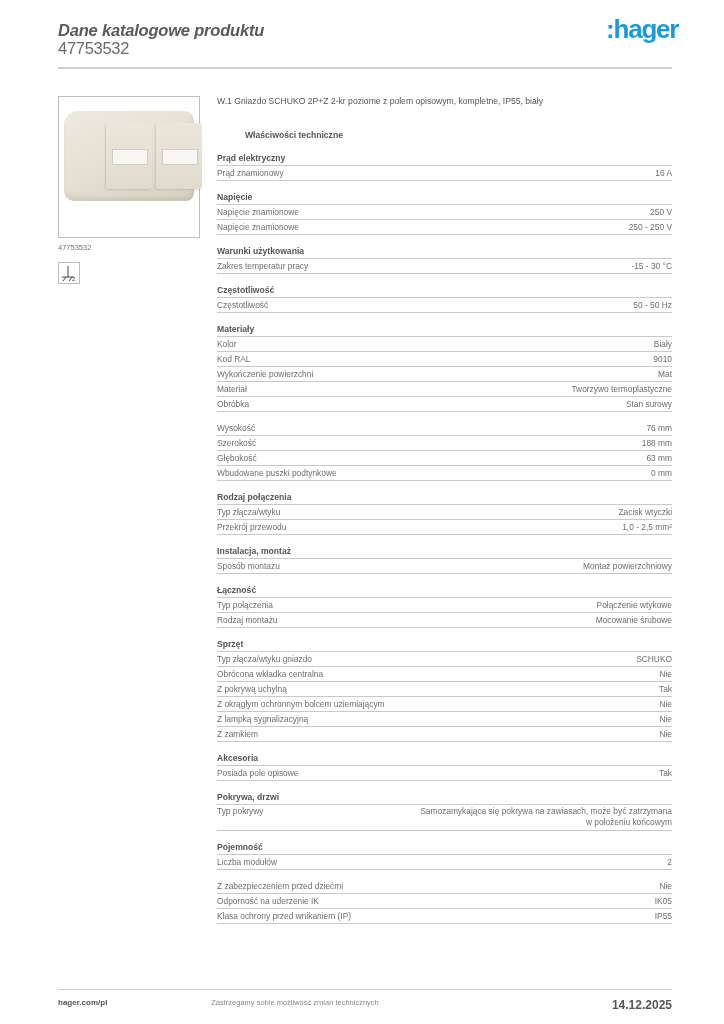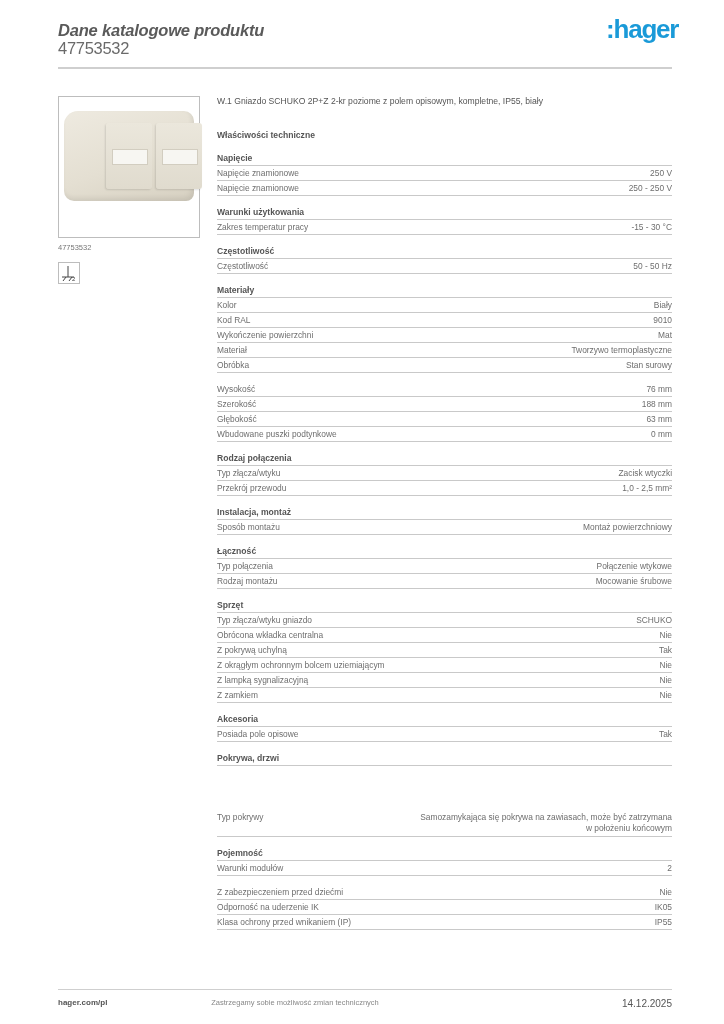--- a/index.html
+++ b/index.html
@@ -12,31 +12,31 @@
   .img-box { position: absolute; left: 58px; top: 96px; width: 142px; height: 142px; border: 1px solid #bdbdbd; box-sizing: border-box; background: #fff; }
   .socket { position: absolute; left: 5px; top: 14px; width: 130px; height: 90px; background: linear-gradient(160deg,#eeeae0 0%,#e4dfd2 55%,#d6d0c1 100%); border-radius: 14px 10px 8px 10px; box-shadow: inset -2px -3px 5px rgba(0,0,0,0.08); }
   .lid { position: absolute; top: 12px; width: 46px; height: 66px; background: linear-gradient(180deg,#ebe7dc,#e0dbce); border-radius: 3px; box-shadow: -1px 1px 2px rgba(0,0,0,0.12); }
   .lid.l { left: 42px; } .lid.r { left: 92px; }
   .lid .label { position: absolute; left: 6px; top: 26px; width: 34px; height: 14px; background: #f7f6f2; border: 1px solid #d2cdc0; }
   .img-caption { position: absolute; left: 58px; top: 243px; font-size: 7.5px; color: #777; }
   .icon-box { position: absolute; left: 58px; top: 262px; width: 22px; height: 22px; border: 1px solid #bdbdbd; box-sizing: border-box; }
 
   .content { position: absolute; left: 217px; top: 93px; width: 455px; }
   .product-title { font-size: 8.6px; font-weight: normal; color: #555; height: 16px; line-height: 16px; }
-  .section-title { margin-top: 19px; font-size: 8.6px; font-weight: bold; color: #555; height: 14px; line-height: 14px; }
+  .section-title { margin-top: 19px; font-size: 8.6px; font-weight: bold; color: #555; height: 14px; line-height: 14px; margin-left: 28px; }
   .group { margin-top: 9px; }
   .group-head { font-size: 8.6px; font-weight: bold; color: #555; height: 14px; line-height: 14px; border-bottom: 1px solid #c9c9c9; }
   .row { display: flex; justify-content: space-between; font-size: 8.4px; color: #6e6e6e; min-height: 14px; line-height: 14px; border-bottom: 1px solid #c9c9c9; }
   .row .v { text-align: right; max-width: 260px; }
-  .row.multi { line-height: 11px; padding: 1px 0 2px 0; margin-top: 45px; }
+  .row.multi { line-height: 11px; padding: 1px 0 2px 0; }
 
   .ftr-rule { position: absolute; left: 58px; top: 989px; width: 614px; height: 1px; background: #cfcfcf; }
   .ftr-left { position: absolute; left: 58px; top: 998px; font-size: 8px; font-weight: bold; color: #555; }
   .ftr-mid { position: absolute; left: 0; width: 590px; text-align: center; top: 998px; font-size: 7.5px; color: #888; }
-  .ftr-right { position: absolute; right: 52px; top: 998px; font-size: 10px; font-weight: normal; color: #555; }
+  .ftr-right { position: absolute; right: 52px; top: 998px; font-size: 12px; font-weight: bold; color: #555; }
 </style>
 </head>
 <body>
 
 <div>
   <div class="hdr-title">Dane katalogowe produktu</div>
   <div class="hdr-num">47753532</div>
   <div class="logo">:hager</div>
   <div class="hdr-rule"></div>
 </div>
@@ -60,20 +60,27 @@
     <line x1="10" y1="18" x2="13" y2="14" stroke="#444" stroke-width="1"></line>
     <text x="13" y="18" font-size="6" font-family="Liberation Sans, sans-serif" fill="#444">2</text>
   </svg>
 </div>
 
 <div class="content" id="content">
   <div class="product-title">W.1 Gniazdo SCHUKO 2P+Z 2-kr poziome z polem opisowym, kompletne, IP55, biały</div>
   <div class="section-title">Właściwości techniczne</div>
   <div id="groups">
       <div class="group">
+        <div class="group-head">Prąd elektryczny</div>
+        <div class="row">
+          <span class="l">Prąd znamionowy</span>
+          <span class="v">16 A</span>
+        </div>
+      </div>
+      <div class="group">
         <div class="group-head">Napięcie</div>
         <div class="row">
           <span class="l">Napięcie znamionowe</span>
           <span class="v">250 V</span>
         </div>
         <div class="row">
           <span class="l">Napięcie znamionowe</span>
           <span class="v">250 - 250 V</span>
         </div>
       </div>
@@ -198,21 +205,21 @@
       <div class="group">
         <div class="group-head">Pokrywa, drzwi</div>
         <div class="row multi">
           <span class="l">Typ pokrywy</span>
           <span class="v">Samozamykająca się pokrywa na zawiasach, może być zatrzymana w położeniu końcowym</span>
         </div>
       </div>
       <div class="group">
         <div class="group-head">Pojemność</div>
         <div class="row">
-          <span class="l">Warunki modułów</span>
+          <span class="l">Liczba modułów</span>
           <span class="v">2</span>
         </div>
       </div>
       <div class="group">
         <div class="row">
           <span class="l">Z zabezpieczeniem przed dziećmi</span>
           <span class="v">Nie</span>
         </div>
         <div class="row">
           <span class="l">Odporność na uderzenie IK</span>

